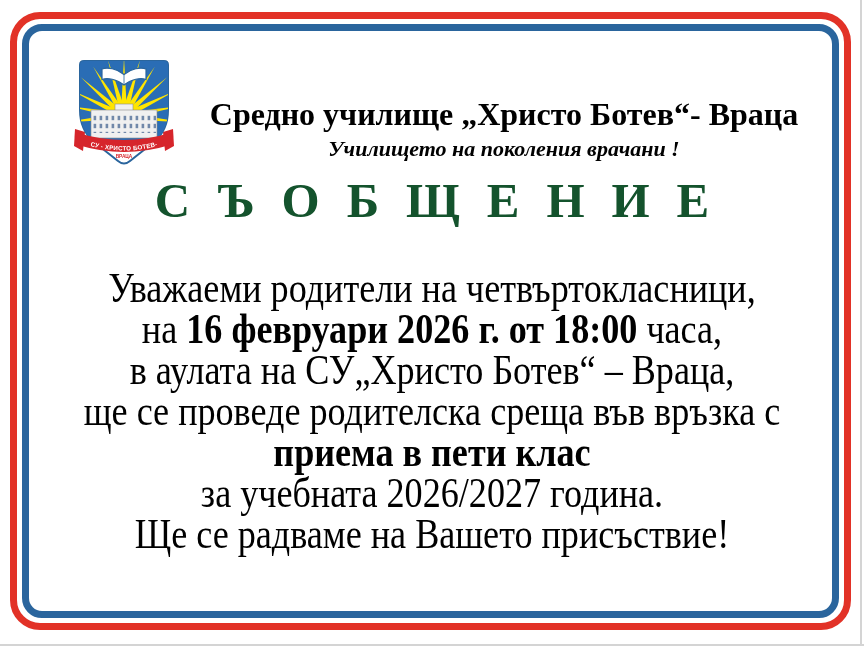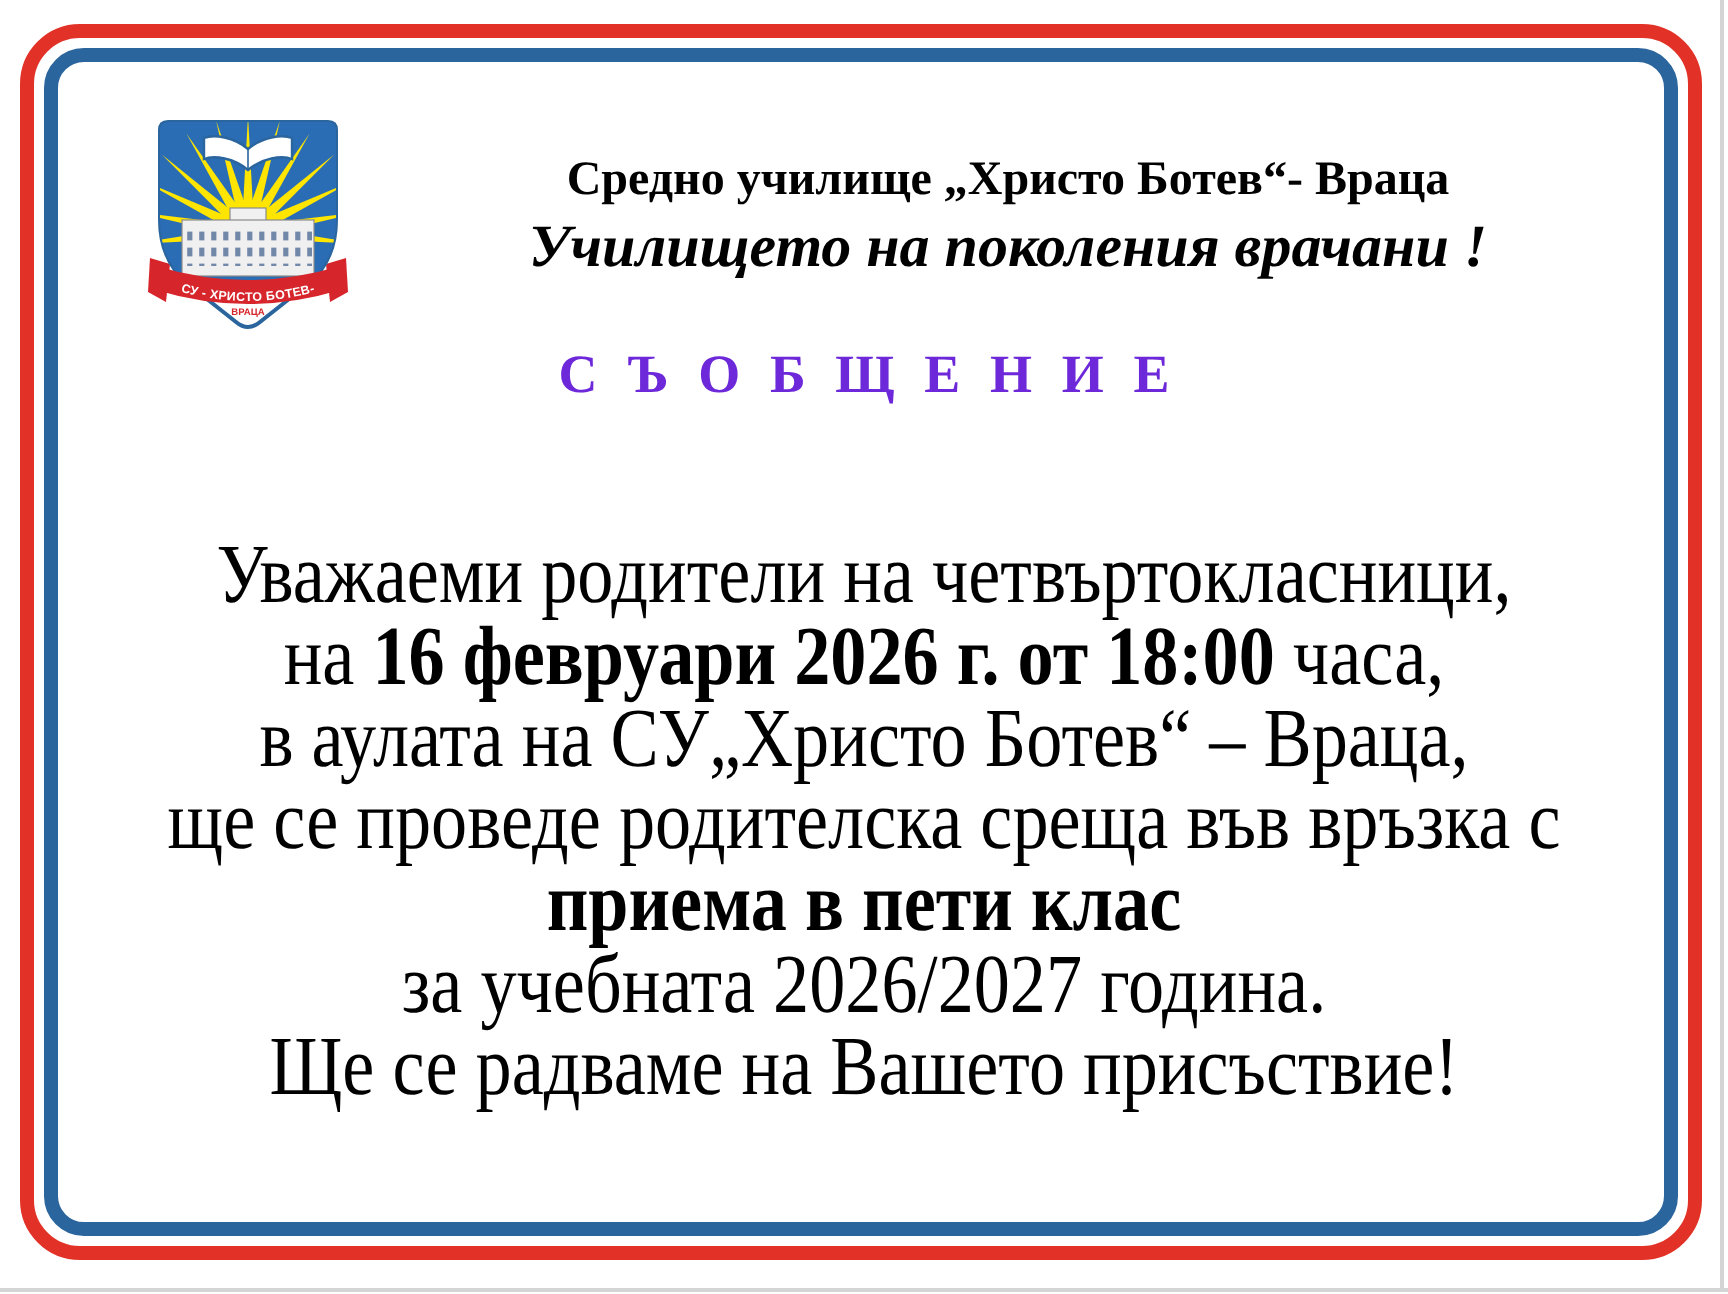--- a/index.html
+++ b/index.html
@@ -14,25 +14,25 @@
   .frame-red{
     position:absolute;left:10px;top:12px;width:841px;height:618px;box-sizing:border-box;
     border:7px solid #e23227;border-radius:30px;
   }
   .frame-blue{
     position:absolute;left:22px;top:24px;width:817px;height:594px;box-sizing:border-box;
     border:7px solid #2a659d;border-radius:20px;
   }
   .logo{position:absolute;left:74px;top:58px;width:100px;height:112px;}
   .header-text{position:absolute;left:178px;top:76px;width:652px;text-align:center;line-height:1.18;}
-  .school-name{font-size:24px;font-weight:bold;white-space:nowrap;}
-  .motto{font-size:30px;font-weight:bold;font-style:italic;margin-top:2px;}
+  .school-name{font-size:32px;font-weight:bold;white-space:nowrap;margin-top:20px;}
+  .motto{font-size:22px;font-weight:bold;font-style:italic;margin-top:2px;}
   .heading{
     position:absolute;left:24px;top:172px;width:816px;text-align:center;
-    font-size:27px;font-weight:bold;color:#6d28d9;letter-spacing:.15em;text-indent:.15em;
+    font-size:49px;font-weight:bold;color:#14532d;letter-spacing:.15em;text-indent:.15em;
     white-space:nowrap;
   }
   .body-text{
     position:absolute;left:-58px;top:268px;width:980px;text-align:center;
     font-size:42px;line-height:41px;transform:scaleX(.86);
   }
   .body-text .line{white-space:nowrap;}
   .b{font-weight:bold;}
   .signature{
     position:absolute;right:70px;top:562px;font-size:34px;font-weight:bold;font-style:italic;

